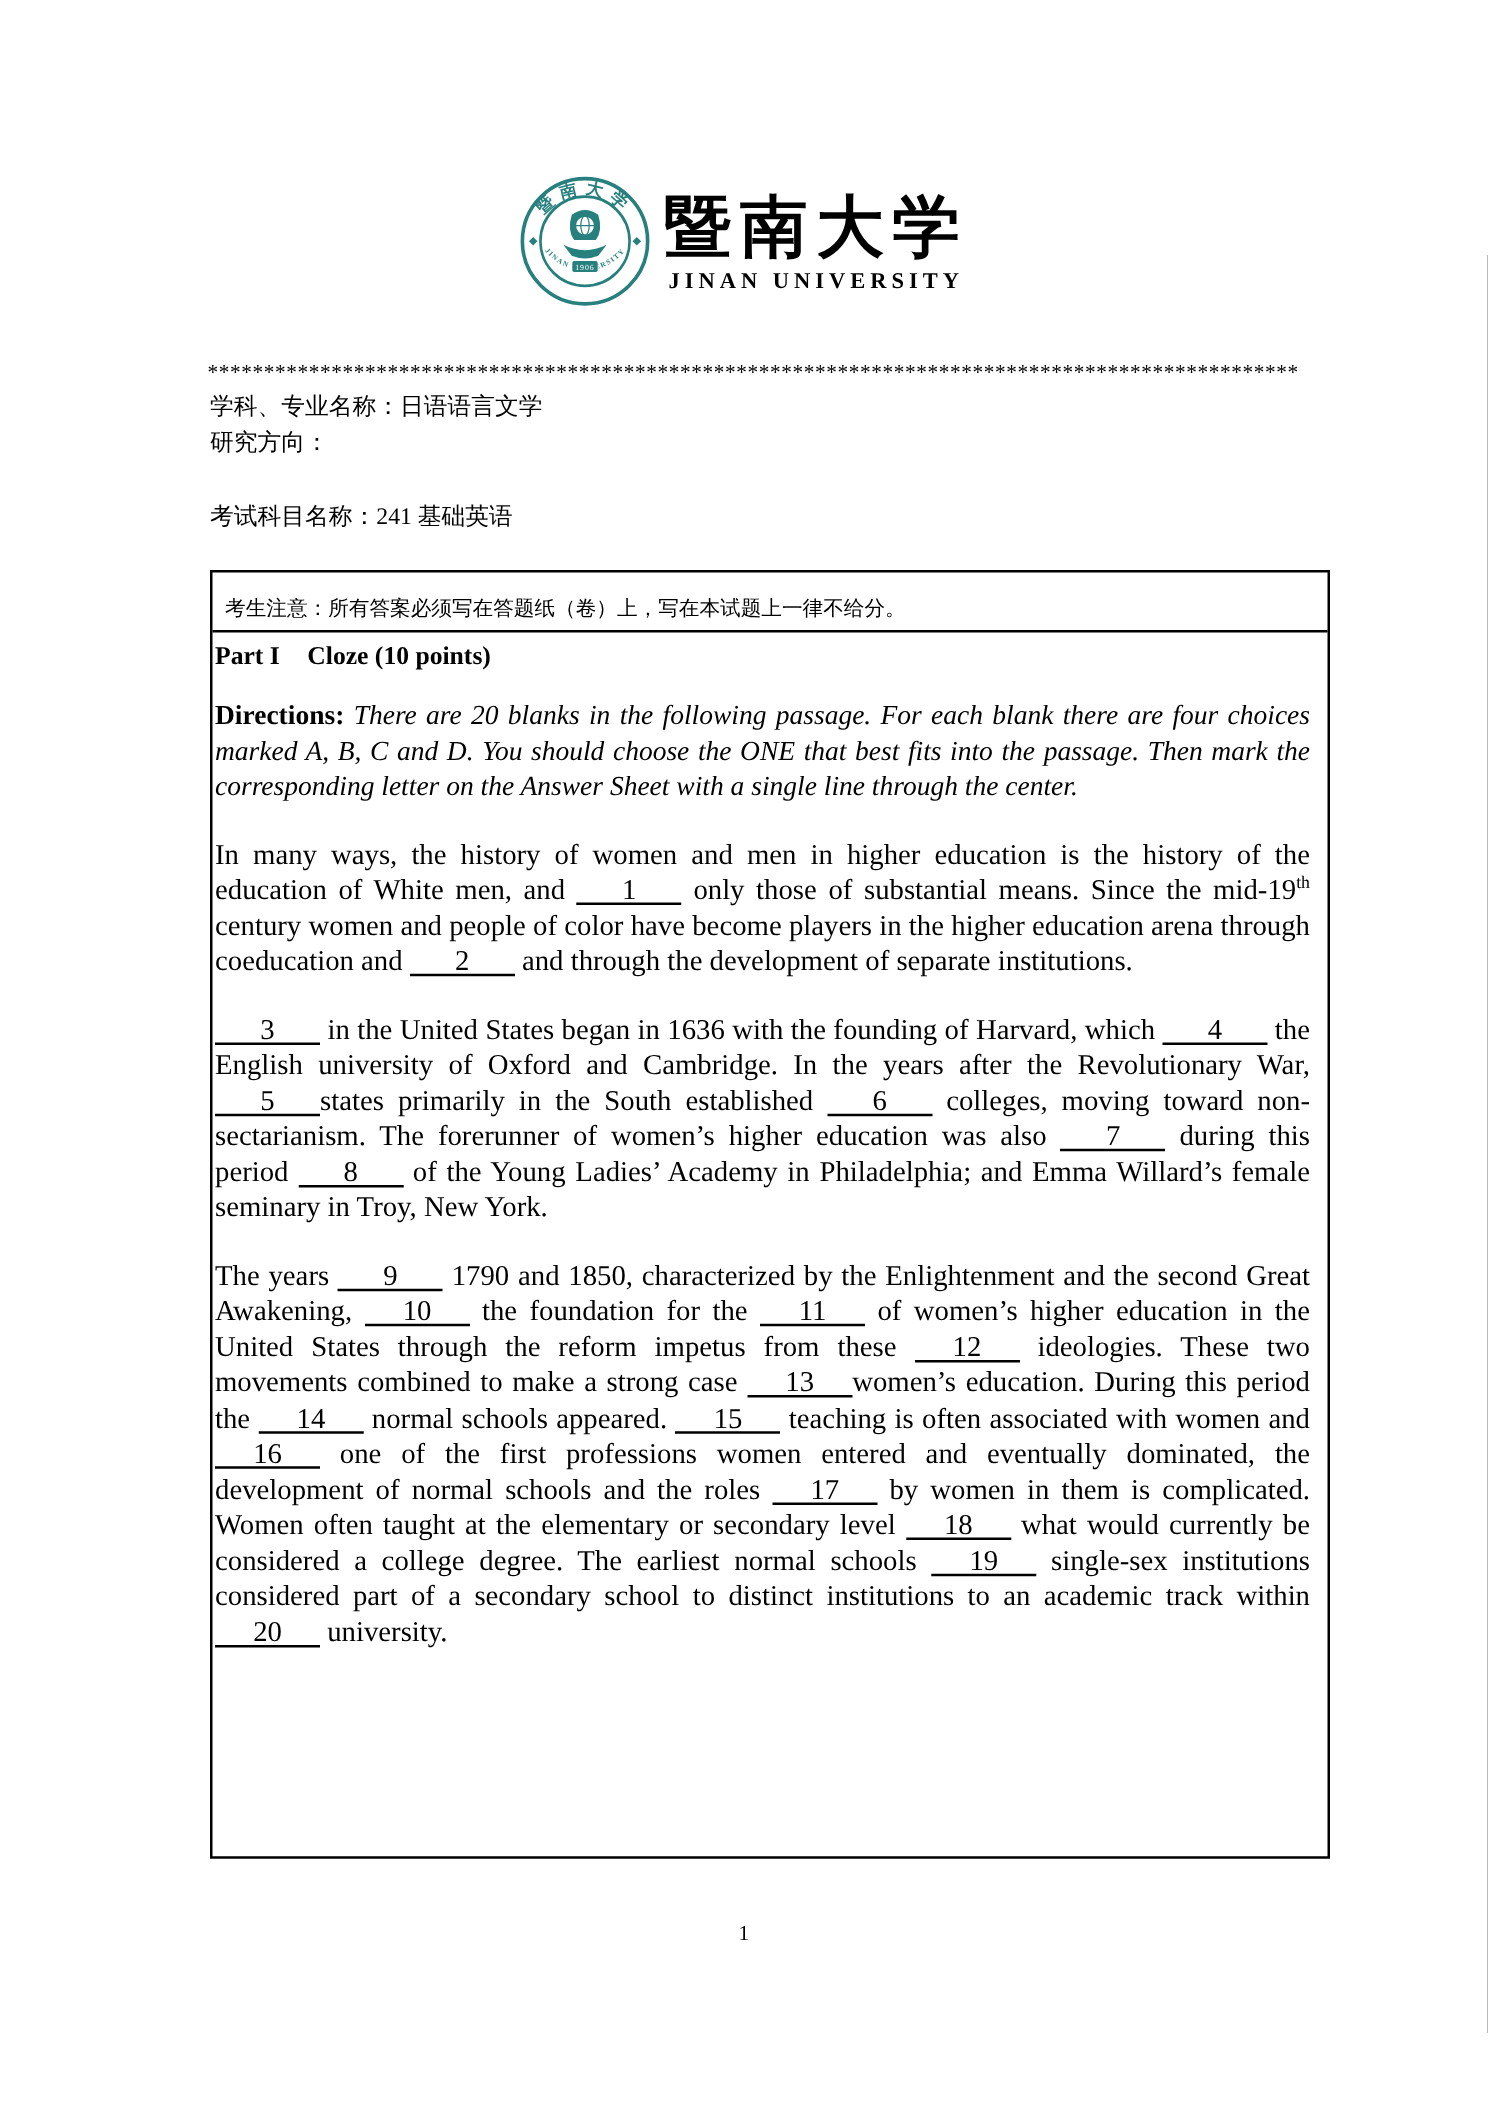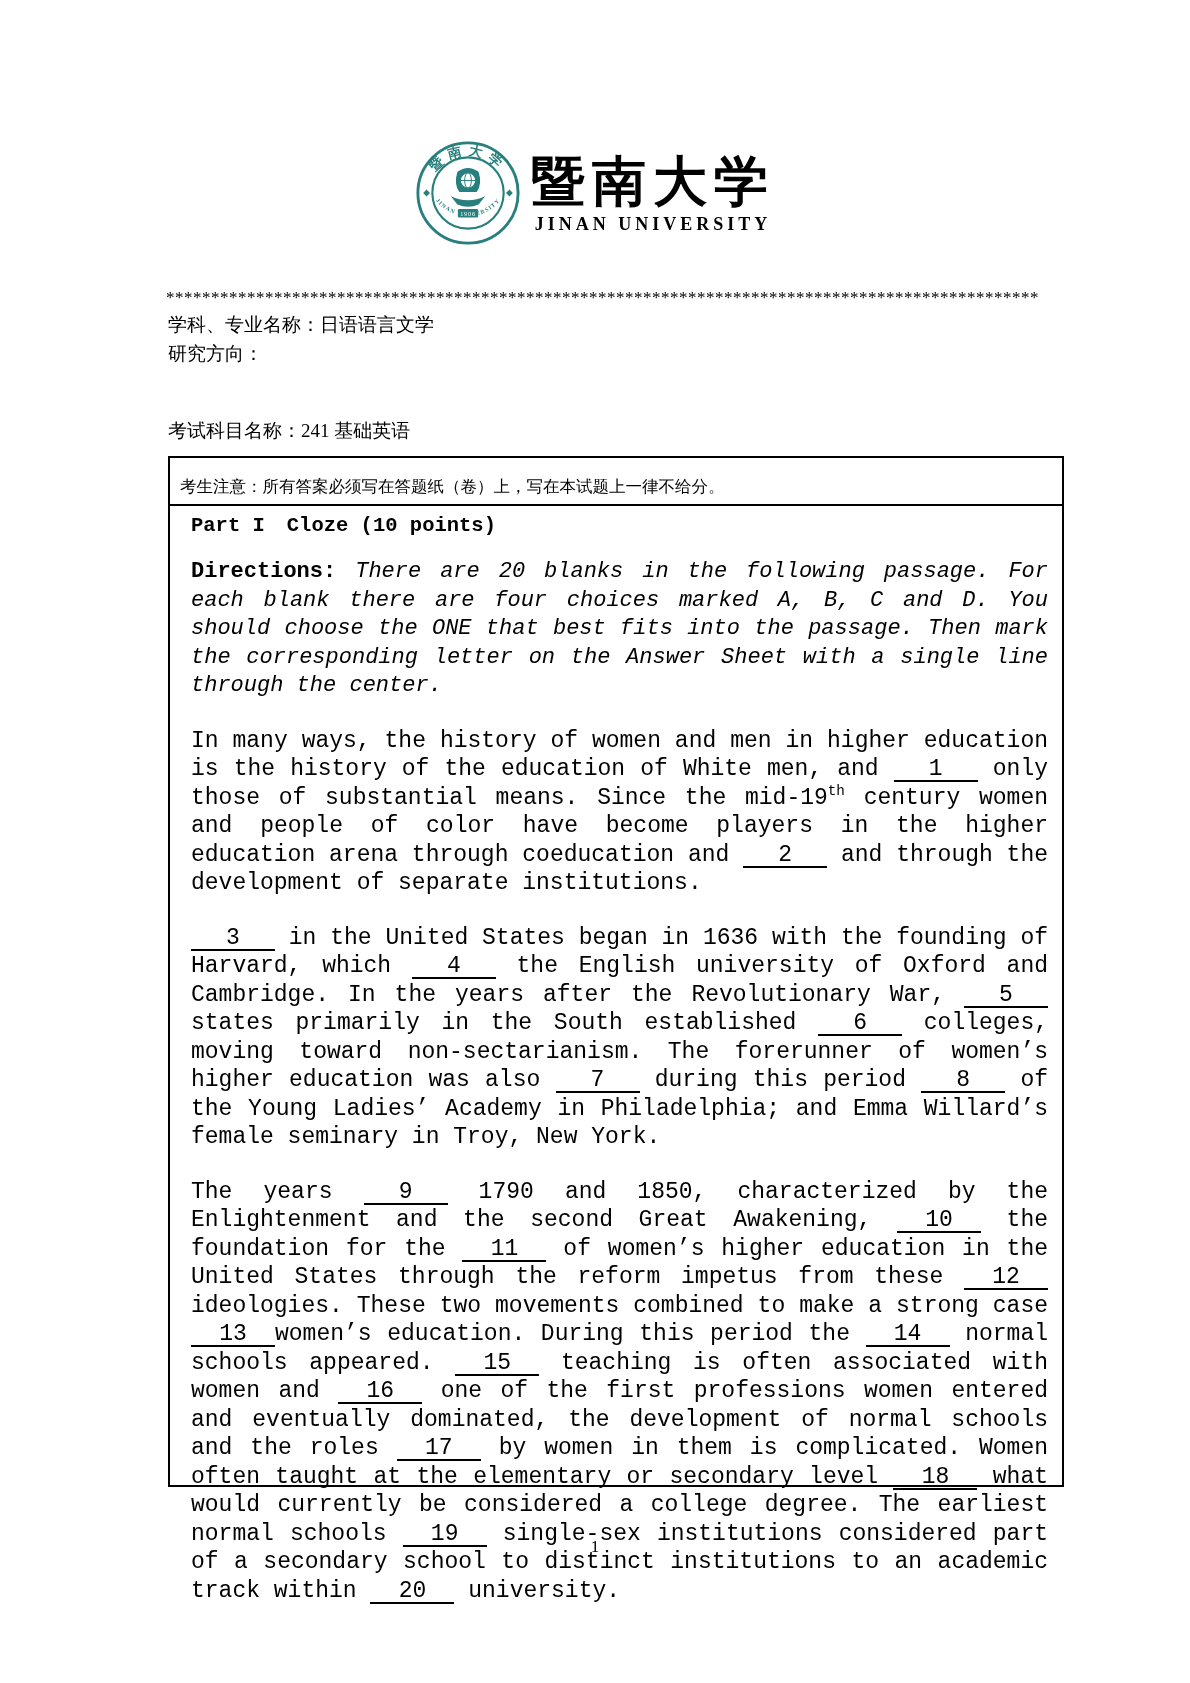--- a/index.html
+++ b/index.html
@@ -33,34 +33,34 @@
   }
   .stars{
     position:absolute;top:288px;left:166px;width:874px;height:20px;
     font-size:17px;letter-spacing:0.5px;
     white-space:nowrap;overflow:hidden;
   }
   
   .meta-line{position:absolute;left:168px;font-size:19px;white-space:nowrap;}
   .meta-major{top:312px;}
   .meta-research{top:341px;}
-  .meta-subject{top:418px;}
+  .meta-subject{top:400px;}
   
   .exam-box{
     position:absolute;top:456px;left:168px;
     width:896px;height:1031px;
     border:2px solid #000;
     box-sizing:border-box;
   }
   .notice-row{
     border-bottom:2px solid #000;
     padding:18px 10px 6px 10px;
     font-size:16.5px;
   }
-  .box-content{padding:6px 14px 0 21px;font-family:Liberation Mono, monospace;}
+  .box-content{padding:6px 14px 0 2px;}
   .part-heading{
     font-size:20.5px;font-weight:bold;margin-top:2px;
   }
   .part-heading .gap{display:inline-block;width:22px;}
   .directions{
     margin-top:21px;
     font-size:22px;line-height:28.5px;
     text-align:justify;
   }
   .directions .dir-label{font-weight:bold;font-style:normal;}

